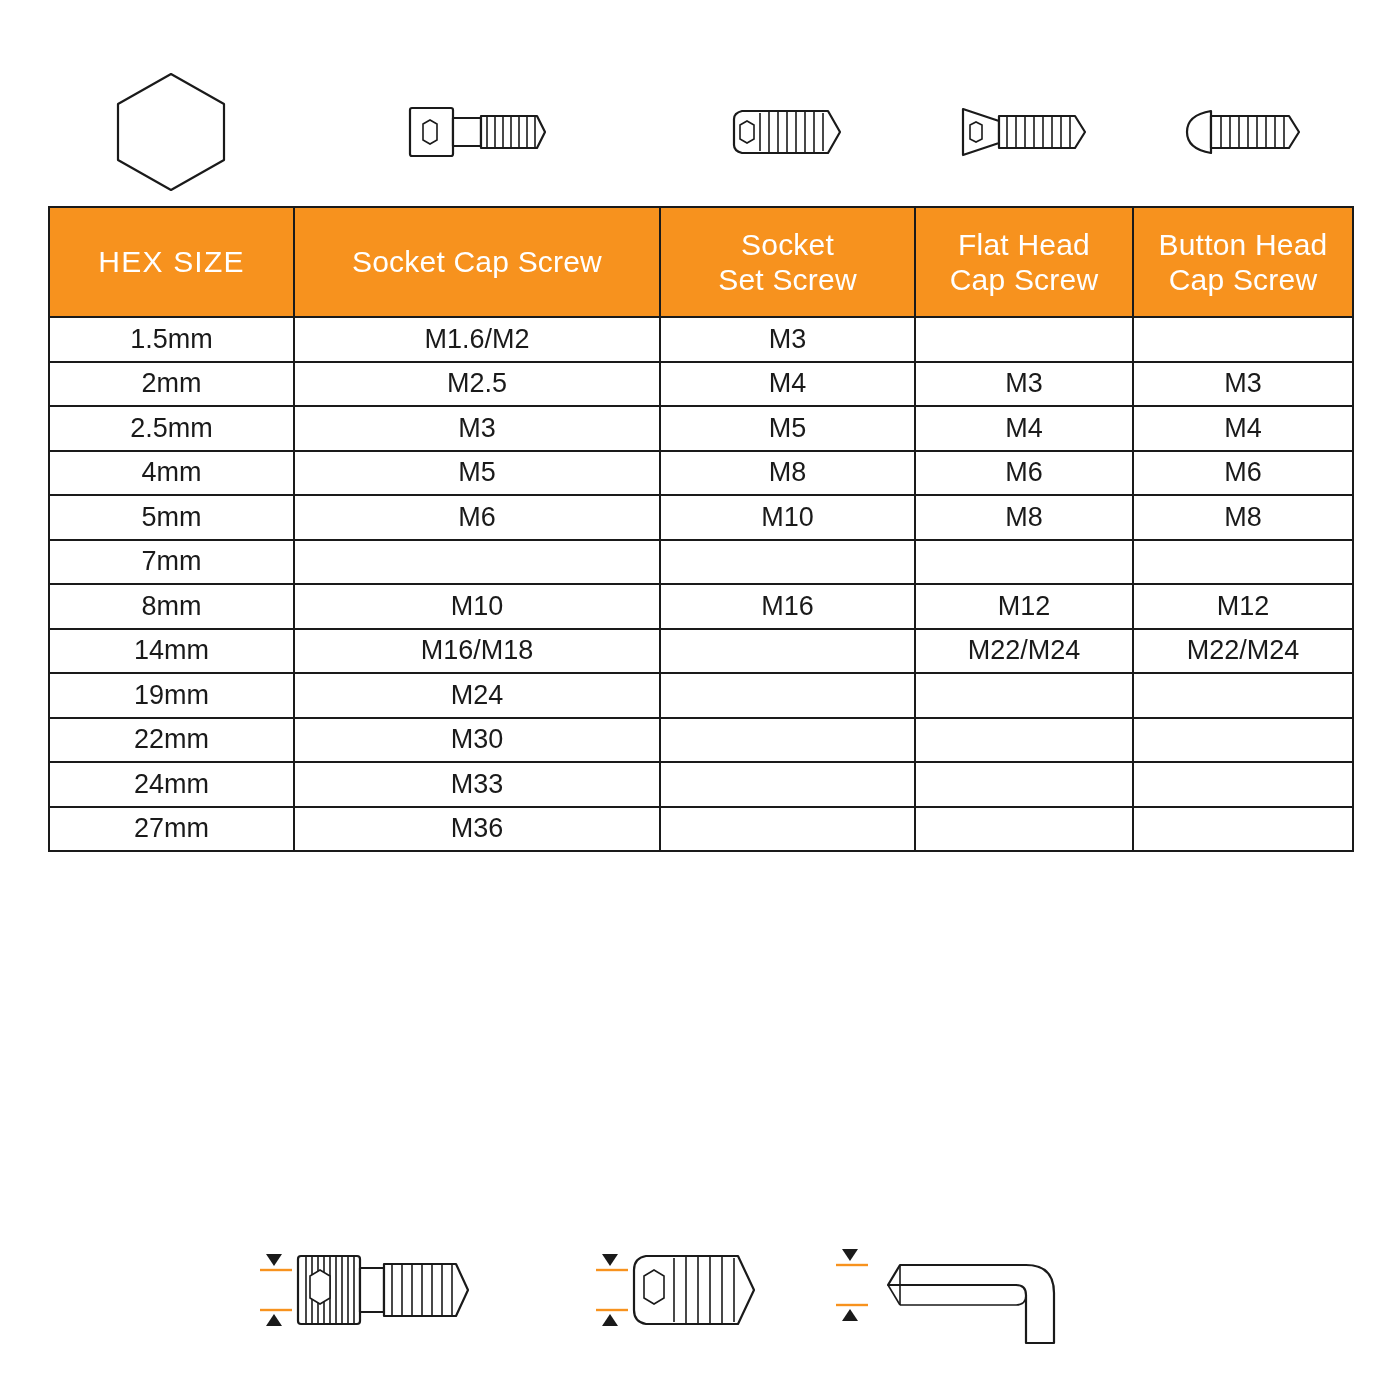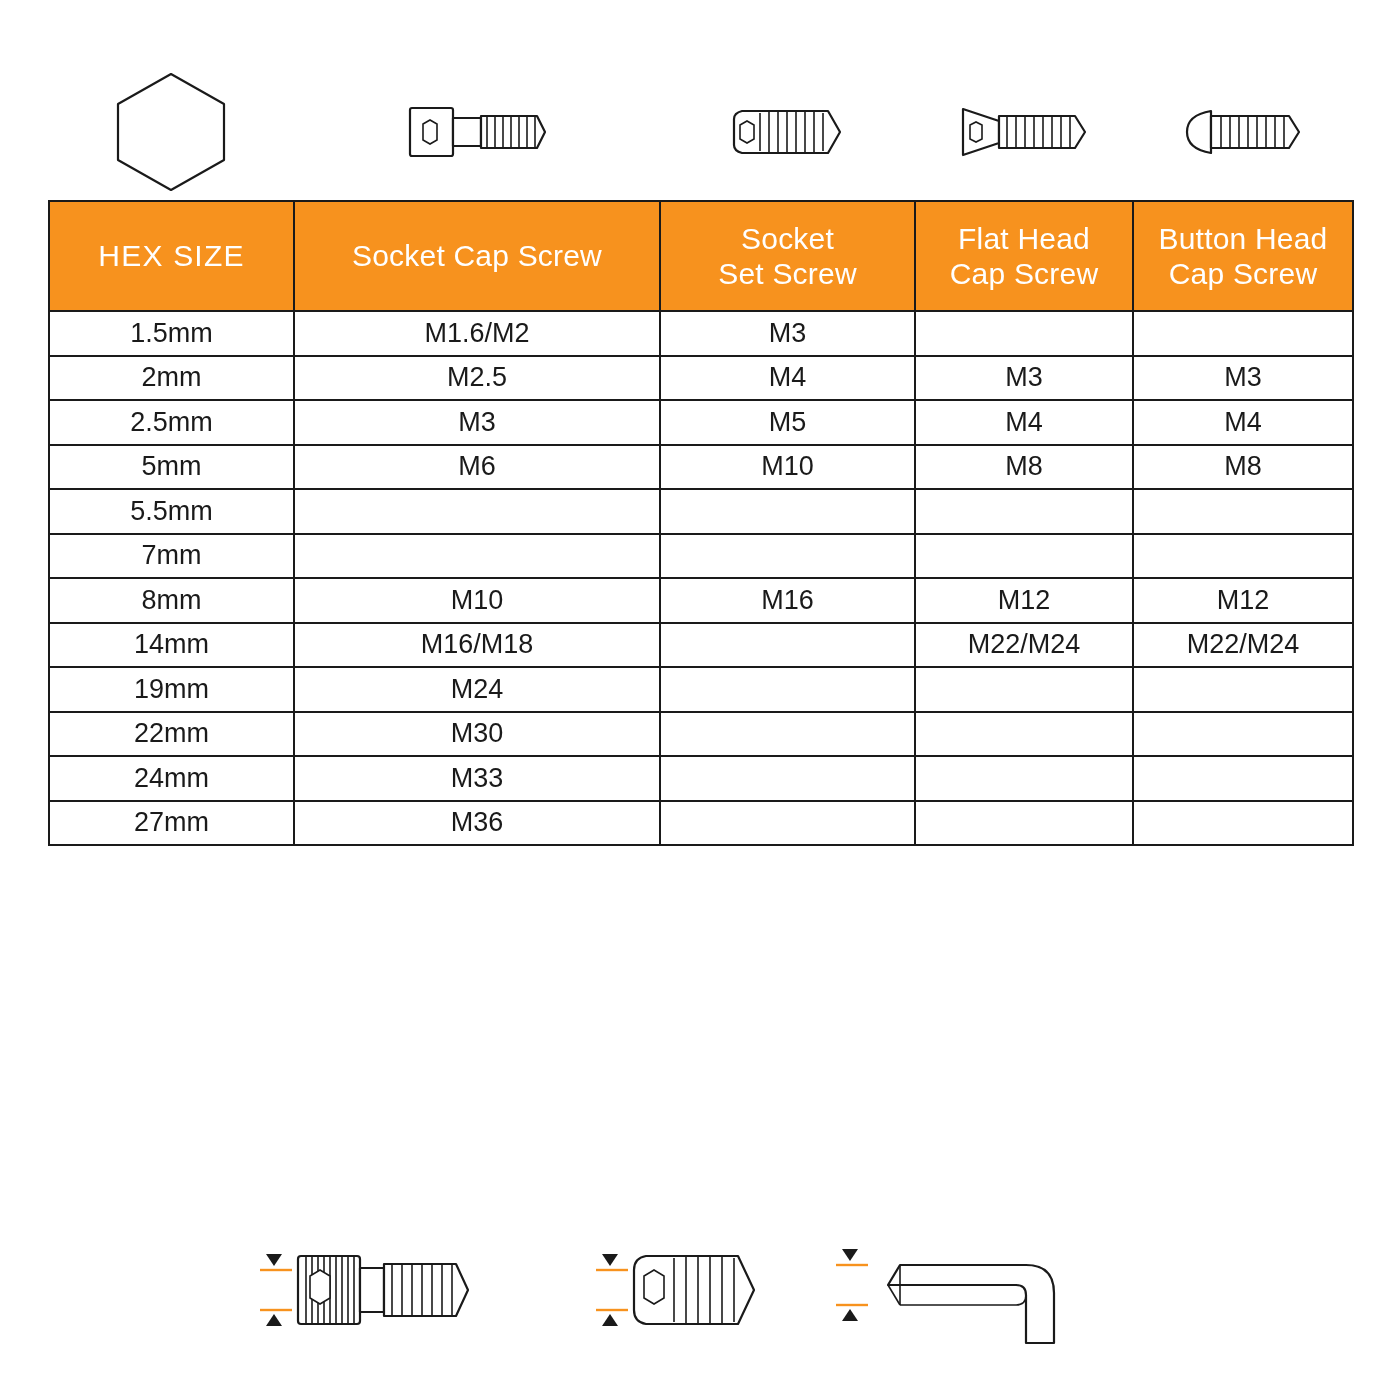--- a/index.html
+++ b/index.html
@@ -33,21 +33,21 @@
   .ic-hex      { width: 245px; }
   .ic-socket   { width: 366px; }
   .ic-set      { width: 255px; }
   .ic-flat     { width: 218px; }
   .ic-button   { width: 220px; }
 
   
   #size-table {
     position: absolute;
     left: 48px;
-    top: 200px;
+    top: 206px;
     width: 1304px;
     border-collapse: collapse;
     table-layout: fixed;
   }
   #size-table col.c0 { width: 245px; }
   #size-table col.c1 { width: 366px; }
   #size-table col.c2 { width: 255px; }
   #size-table col.c3 { width: 218px; }
   #size-table col.c4 { width: 220px; }
 
@@ -237,32 +237,32 @@
         <td>M3</td>
       </tr>
       <tr>
         <td>2.5mm</td>
         <td>M3</td>
         <td>M5</td>
         <td>M4</td>
         <td>M4</td>
       </tr>
       <tr>
+        <td>4mm</td>
+        <td>M5</td>
+        <td>M8</td>
+        <td>M6</td>
+        <td>M6</td>
+      </tr>
+      <tr>
         <td>5mm</td>
         <td>M6</td>
         <td>M10</td>
         <td>M8</td>
         <td>M8</td>
-      </tr>
-      <tr>
-        <td>5.5mm</td>
-        <td class="empty"></td>
-        <td class="empty"></td>
-        <td class="empty"></td>
-        <td class="empty"></td>
       </tr>
       <tr>
         <td>7mm</td>
         <td class="empty"></td>
         <td class="empty"></td>
         <td class="empty"></td>
         <td class="empty"></td>
       </tr>
       <tr>
         <td>8mm</td>

